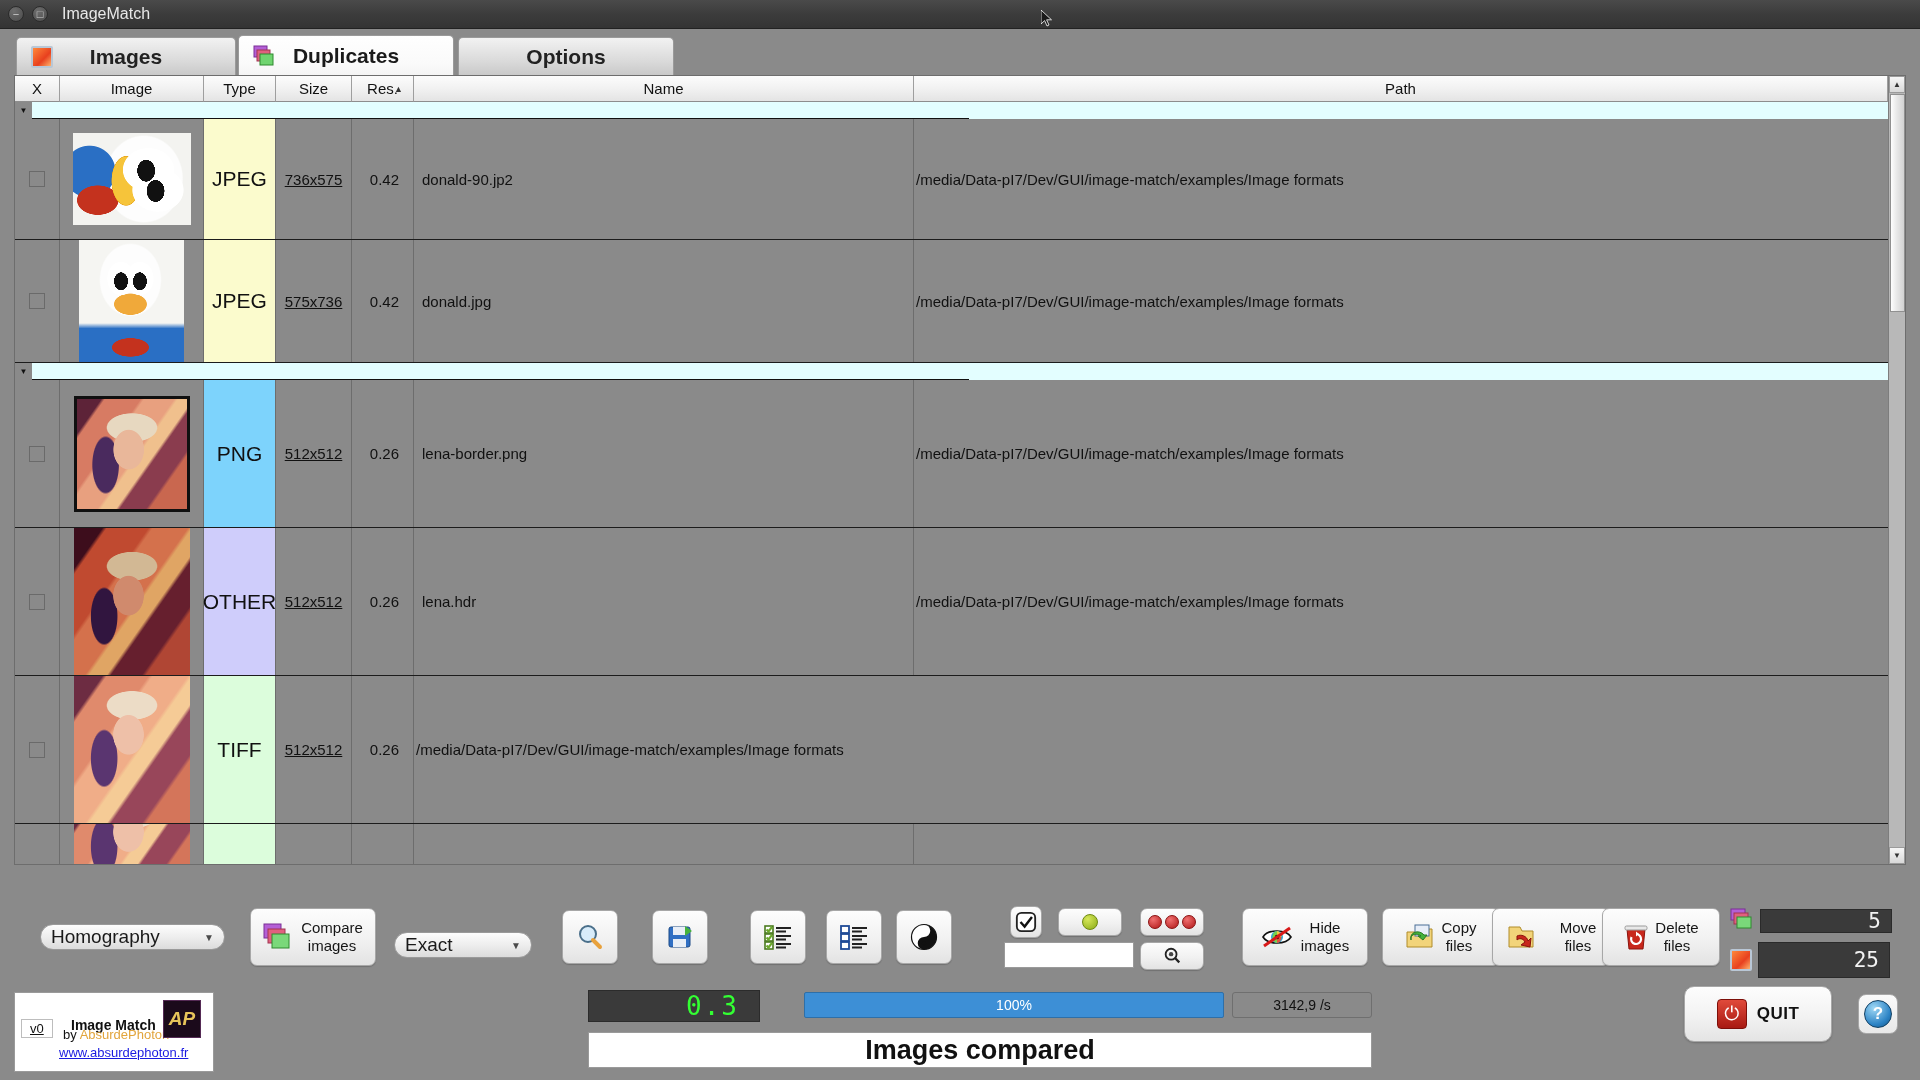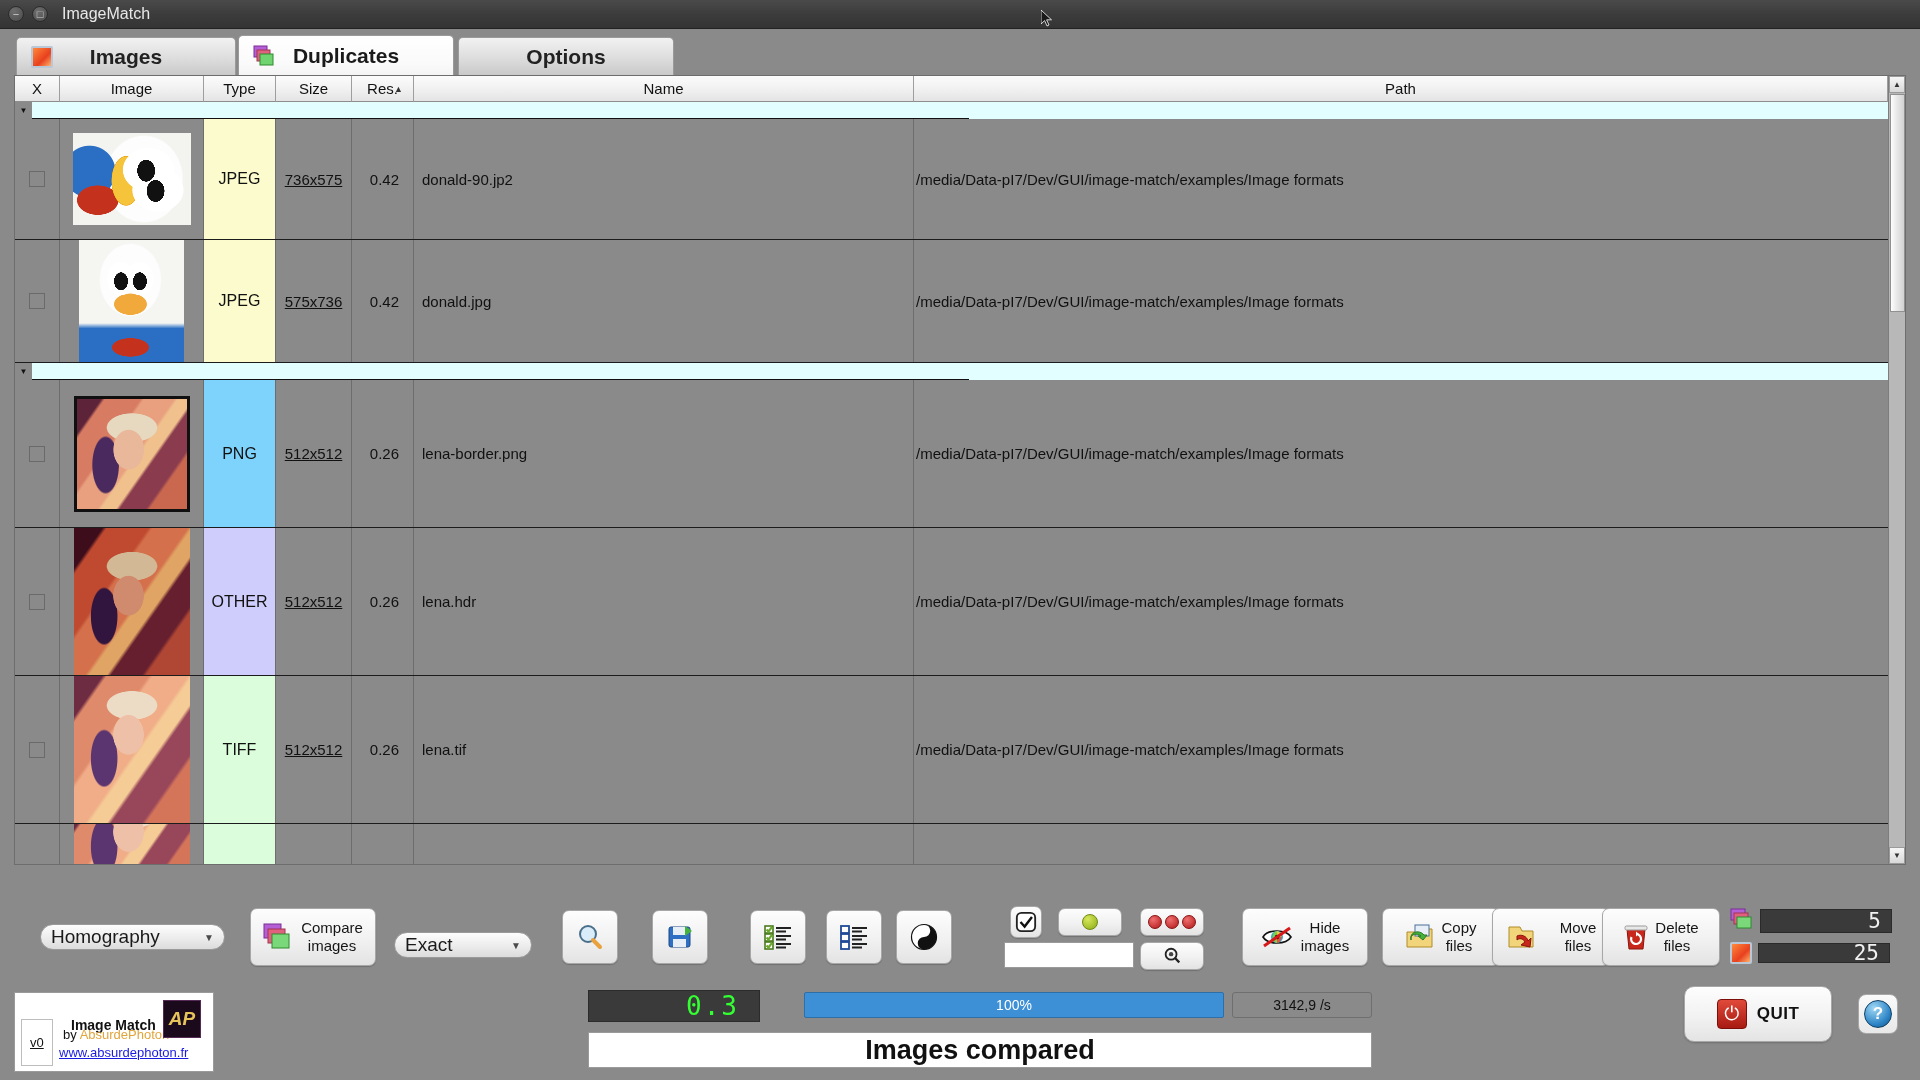--- a/index.html
+++ b/index.html
@@ -91,21 +91,21 @@
   }
   .sep-row .sepfill{ flex:1; height:17px; background:#e3feff; }
   .sep-row .sepfill.b{ border-bottom:1px solid #111; }
   .sep-row .sepfill.c{ border-bottom:none; }
 
   .row{ display:flex; height:121px; border-bottom:1px solid #1c1c1c; background:#8a8a8a;}
   .cell{ display:flex;align-items:center;justify-content:center; border-right:1px solid #6d6d6d; position:relative;}
   .cell.name,.cell.path{ justify-content:flex-start; padding-left:0; }
   .cell.x{ width:45px; }
   .cell.img{ width:144px; overflow:hidden; }
-  .cell.type{ width:72px; font-size:16px; }
+  .cell.type{ width:72px; font-size:21px; }
   .cell.size{ width:76px;text-decoration:underline; }
   .cell.res{ width:62px; justify-content:flex-end; padding-right:14px;}
   .cell.name{ width:500px; padding-left:8px;}
   .cell.path{ flex:1; padding-left:2px;}
   .chk{
     width:16px;height:16px;border:1px solid #6a6a6a; background:#8a8a8a;
   }
   .thumb{ display:block; border:1px solid #161616; }
   .thumb.noborder{ border:none; }
 
@@ -219,21 +219,21 @@
   
   #statusbar{
     position:absolute; left:0; top:978px; width:1920px; height:102px;
     background:#8a8a8a;
   }
   #aboutbox{
     position:absolute; left:14px; top:14px; width:200px; height:80px;
     background:#fff; border:1px solid #9a9a9a;
   }
   #aboutbox .v{ position:absolute; left:6px; top:26px; border:1px solid #bdbdbd;
-    font-size:13px; padding:15px 8px; background:#fff;text-decoration:underline;}
+    font-size:13px; padding:1px 8px; background:#fff;text-decoration:underline;}
   #aboutbox .t1{ position:absolute; left:56px; top:24px; font-weight:bold; font-size:14px;}
   #aboutbox .t2{ position:absolute; left:48px; top:34px; font-size:13px;}
   #aboutbox .t2 .by{ color:#111; }
   #aboutbox .t2 .au{ color:#e2a53c; }
   #aboutbox .t3{ position:absolute; left:44px; top:52px; font-size:13px; color:#1a1ae0;
     text-decoration:underline; }
   #aboutbox .logo{ position:absolute; right:12px; top:7px; width:38px; height:38px;
     background:#1b0a1b; border:1px solid #552a55;
     display:flex;align-items:center;justify-content:center;
     color:#e7c45a; font-weight:bold; font-size:19px; font-style:italic;}
@@ -470,23 +470,20 @@
           </div>
         <div class="cell type" style="background:#dcfddc">
             <span>TIFF</span>
           </div>
         <div class="cell size">
             <span>512x512</span>
           </div>
         <div class="cell res">
             <span>0.26</span>
           </div>
-        <div class="cell name">
-            <span>lena.tif</span>
-          </div>
         <div class="cell path">
             <span>/media/Data-pI7/Dev/GUI/image-match/examples/Image formats</span>
           </div>
       </div>
 
       <div class="row" style="height:60px;overflow:hidden">
         <div class="cell x"></div>
         <div class="cell img">
             <span class="thumb lena tif" style="height:90px;margin-top:-26px;border:none"></span>
           </div>
@@ -704,21 +701,21 @@
       <svg viewBox="0 0 24 22" width="24" height="22">
         <rect x="1" y="1" width="14" height="11" fill="#b45fd6" stroke="#7a2f96"></rect>
         <rect x="4" y="5" width="14" height="11" fill="#e0607f" stroke="#a13552"></rect>
         <rect x="7" y="9" width="14" height="11" fill="#7ad87a" stroke="#2f8a2f"></rect>
       </svg>
     </span>
     <span class="lcd" style="width:132px;height:24px">5</span>
   </div>
   <div class="tb" style="left:1730px; top:44px; display:flex; align-items:center; gap:6px;">
     <span class="ico-imgsq" style="width:22px;height:22px;display:inline-block"></span>
-    <span class="lcd" style="width:132px;height:20px">25</span>
+    <span class="lcd" style="width:132px;height:36px">25</span>
   </div>
 </div>
 
 <div id="statusbar">
   <div id="aboutbox">
     <span class="v">v0</span>
     <span class="t1">Image Match</span>
     <span class="t2">
       <span class="by">by</span>
       <span class="au">AbsurdePhoton</span>

